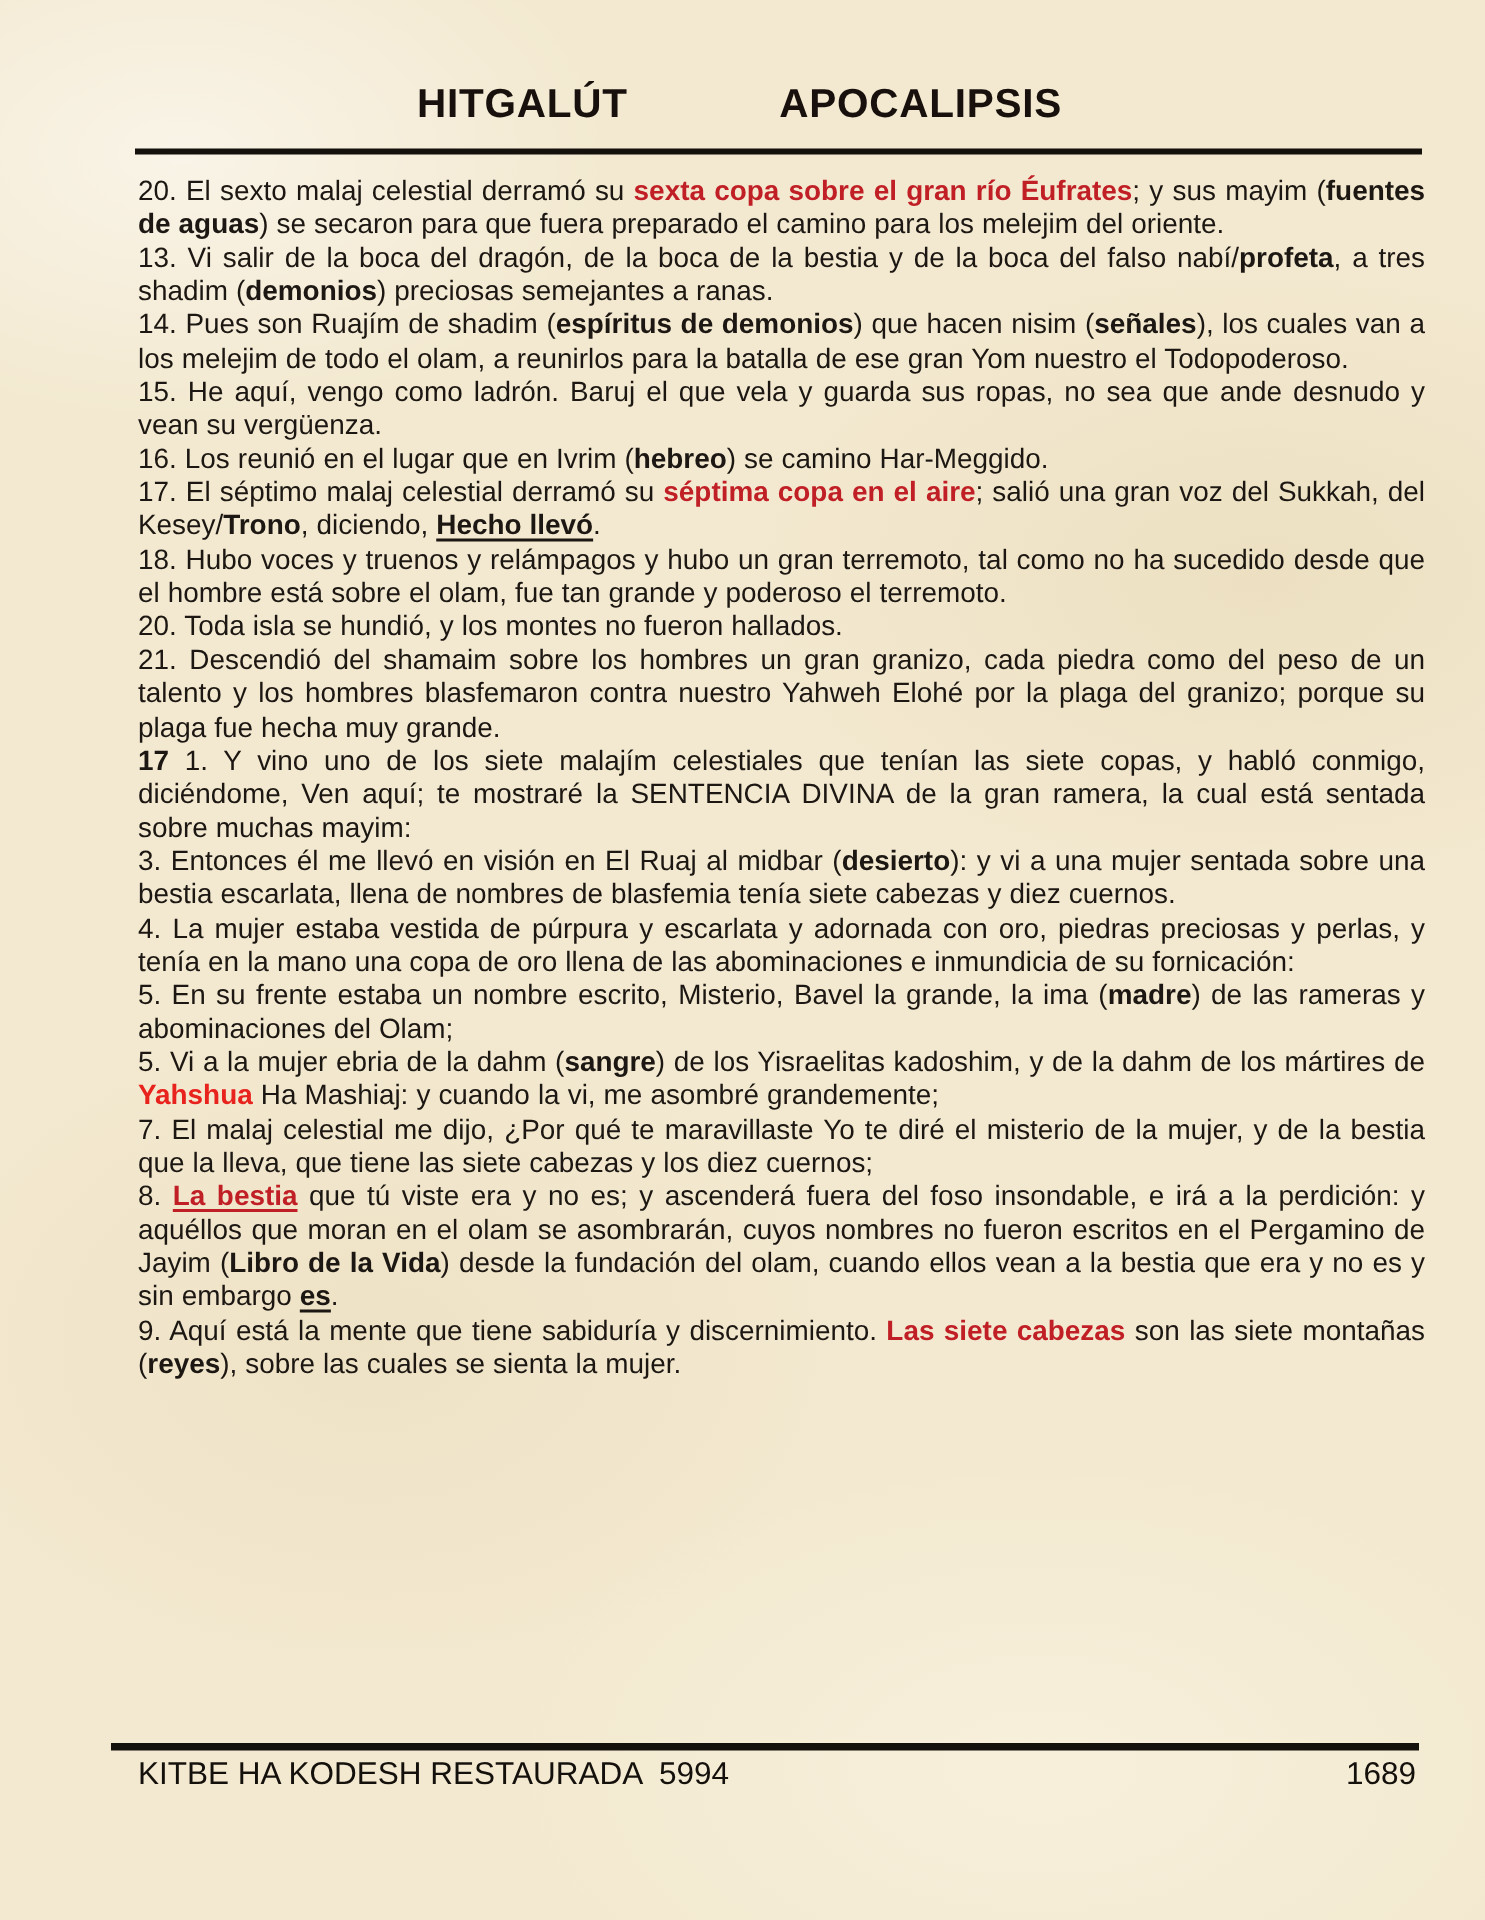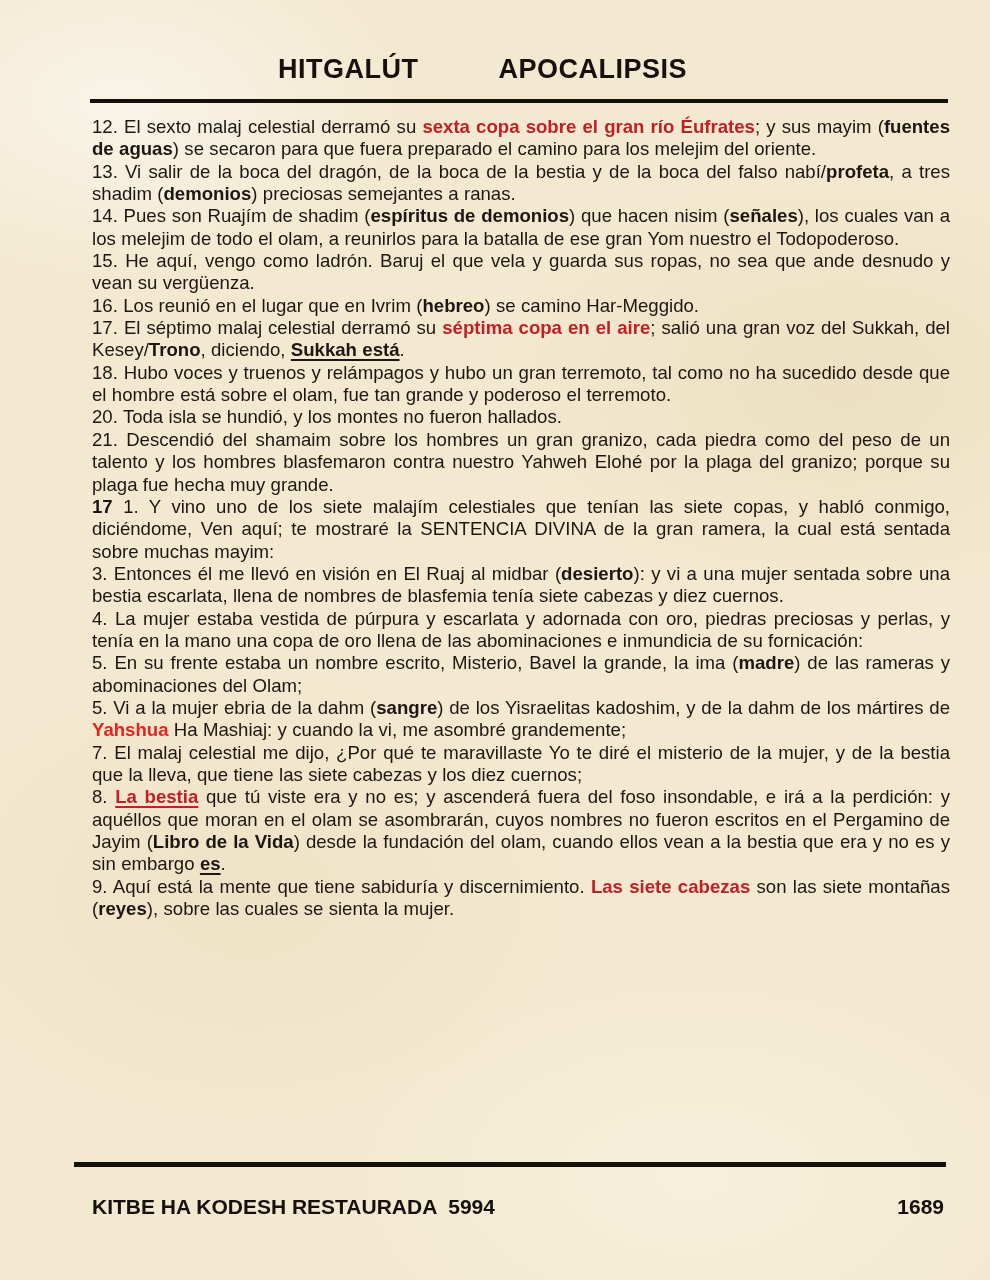--- a/index.html
+++ b/index.html
@@ -13,21 +13,21 @@
     background:
       radial-gradient(ellipse 420px 260px at 12% 8%, rgba(255,255,255,0.50), rgba(255,255,255,0) 70%),
       radial-gradient(ellipse 500px 300px at 85% 30%, rgba(229,213,176,0.45), rgba(229,213,176,0) 70%),
       radial-gradient(ellipse 460px 320px at 25% 70%, rgba(231,216,182,0.40), rgba(231,216,182,0) 70%),
       radial-gradient(ellipse 520px 300px at 70% 92%, rgba(255,252,240,0.35), rgba(255,252,240,0) 70%),
       #f3e9d0;
     color:#1c1712;
   }
   .header{
     position:absolute;top:54px;left:92px;right:42px;
-    display:flex;gap:80px;padding-left:186px;
+    display:flex;gap:101px;padding-left:186px;
     font-size:27px;font-weight:bold;letter-spacing:0.5px;
     color:#17100c;
   }
   .rule-top{
     position:absolute;top:99px;left:90px;right:42px;height:4px;
     background:#14100c;
   }
   .body-text{
     position:absolute;top:116px;left:92px;right:40px;
     font-size:18.6px;line-height:22.35px;
@@ -40,43 +40,43 @@
   .red{color:#c11f26;}
   .bright-red{color:#e8231e;}
   .underline{text-decoration:underline;text-decoration-thickness:2px;text-underline-offset:3px;}
   .rule-bottom{
     position:absolute;top:1162px;left:74px;right:44px;height:5px;
     background:#14100c;
   }
   .footer{
     position:absolute;top:1171px;left:92px;right:46px;
     display:flex;justify-content:space-between;
-    font-size:21px;font-weight:bold;color:#14100c;margin-top:24px;
+    font-size:21px;font-weight:normal;color:#14100c;
   }
   .footer span{white-space:pre;}
 </style>
 </head>
 <body>
 
 <div class="page">
 
   <div class="header">
     <span>HITGALÚT</span>
     <span>APOCALIPSIS</span>
   </div>
 
   <div class="rule-top"></div>
 
   <div class="body-text" id="verses">
-      <p><span>12. El sexto malaj celestial derramó su </span><span class="bold red">sexta copa sobre el gran río Éufrates</span><span>; y sus mayim (</span><span class="bold">fuentes de aguas</span><span>) se secaron para que fuera preparado el camino para los melejim del oriente.</span></p>
+      <p><span>20. El sexto malaj celestial derramó su </span><span class="bold red">sexta copa sobre el gran río Éufrates</span><span>; y sus mayim (</span><span class="bold">fuentes de aguas</span><span>) se secaron para que fuera preparado el camino para los melejim del oriente.</span></p>
       <p><span>13. Vi salir de la boca del dragón, de la boca de la bestia y de la boca del falso nabí/</span><span class="bold">profeta</span><span>, a tres shadim (</span><span class="bold">demonios</span><span>) preciosas semejantes a ranas.</span></p>
       <p><span>14. Pues son Ruajím de shadim (</span><span class="bold">espíritus de demonios</span><span>) que hacen nisim (</span><span class="bold">señales</span><span>), los cuales van a los melejim de todo el olam, a reunirlos para la batalla de ese gran Yom nuestro el Todopoderoso.</span></p>
       <p><span>15. He aquí, vengo como ladrón. Baruj el que vela y guarda sus ropas, no sea que ande desnudo y vean su vergüenza.</span></p>
       <p><span>16. Los reunió en el lugar que en Ivrim (</span><span class="bold">hebreo</span><span>) se camino Har-Meggido.</span></p>
-      <p><span>17. El séptimo malaj celestial derramó su </span><span class="bold red">séptima copa en el aire</span><span>; salió una gran voz del Sukkah, del Kesey/</span><span class="bold">Trono</span><span>, diciendo, </span><span class="bold underline">Sukkah está</span><span>.</span></p>
+      <p><span>17. El séptimo malaj celestial derramó su </span><span class="bold red">séptima copa en el aire</span><span>; salió una gran voz del Sukkah, del Kesey/</span><span class="bold">Trono</span><span>, diciendo, </span><span class="bold underline">Hecho llevó</span><span>.</span></p>
       <p><span>18. Hubo voces y truenos y relámpagos y hubo un gran terremoto, tal como no ha sucedido desde que el hombre está sobre el olam, fue tan grande y poderoso el terremoto.</span></p>
       <p><span>20. Toda isla se hundió, y los montes no fueron hallados.</span></p>
       <p><span>21. Descendió del shamaim sobre los hombres un gran granizo, cada piedra como del peso de un talento y los hombres blasfemaron contra nuestro Yahweh Elohé por la plaga del granizo; porque su plaga fue hecha muy grande.</span></p>
       <p class="gap"><span class="bold">17 </span><span>1. Y vino uno de los siete malajím celestiales que tenían las siete copas, y habló conmigo, diciéndome, Ven aquí; te mostraré la SENTENCIA DIVINA de la gran ramera, la cual está sentada sobre muchas mayim:</span></p>
       <p><span>3. Entonces él me llevó en visión en El Ruaj al midbar (</span><span class="bold">desierto</span><span>): y vi a una mujer sentada sobre una bestia escarlata, llena de nombres de blasfemia tenía siete cabezas y diez cuernos.</span></p>
       <p><span>4. La mujer estaba vestida de púrpura y escarlata y adornada con oro, piedras preciosas y perlas, y tenía en la mano una copa de oro llena de las abominaciones e inmundicia de su fornicación:</span></p>
       <p><span>5. En su frente estaba un nombre escrito, Misterio, Bavel la grande, la ima (</span><span class="bold">madre</span><span>) de las rameras y abominaciones del Olam;</span></p>
       <p><span>5. Vi a la mujer ebria de la dahm (</span><span class="bold">sangre</span><span>) de los Yisraelitas kadoshim, y de la dahm de los mártires de </span><span class="bold bright-red">Yahshua</span><span> Ha Mashiaj: y cuando la vi, me asombré grandemente;</span></p>
       <p><span>7. El malaj celestial me dijo, ¿Por qué te maravillaste Yo te diré el misterio de la mujer, y de la bestia que la lleva, que tiene las siete cabezas y los diez cuernos;</span></p>
       <p><span>8. </span><span class="bold red underline">La bestia</span><span> que tú viste era y no es; y ascenderá fuera del foso insondable, e irá a la perdición: y aquéllos que moran en el olam se asombrarán, cuyos nombres no fueron escritos en el Pergamino de Jayim (</span><span class="bold">Libro de la Vida</span><span>) desde la fundación del olam, cuando ellos vean a la bestia que era y no es y sin embargo </span><span class="bold underline">es</span><span>.</span></p>

